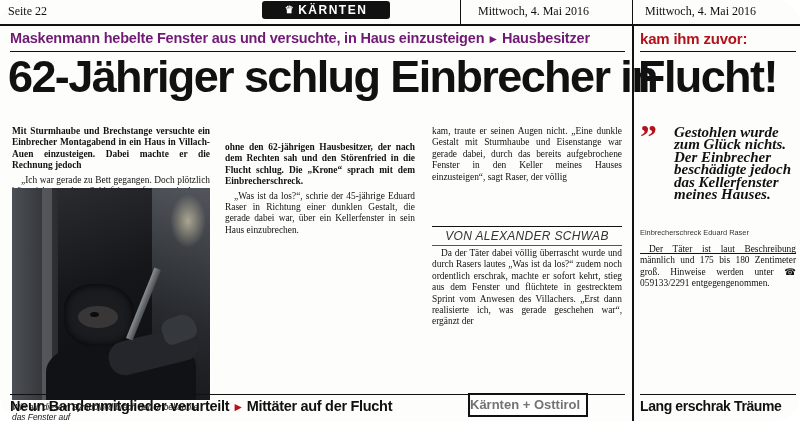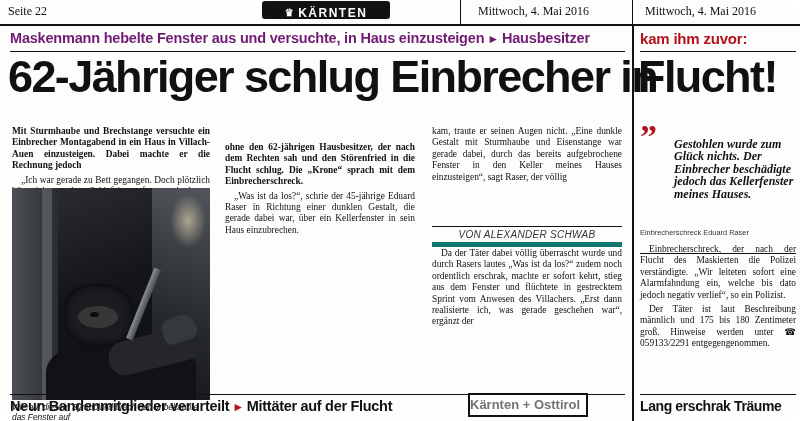--- a/index.html
+++ b/index.html
@@ -42,21 +42,21 @@
     left: 262px; top: 1px;
     width: 128px; height: 18px;
     background: #111;
     color: #fff;
     border-radius: 3px;
     text-align: center;
     font-family: "Liberation Sans", sans-serif;
     font-weight: bold;
     font-size: 12px;
     letter-spacing: 1.5px;
-    line-height: 24px;
+    line-height: 18px;
   }
   .masthead .logo .crown {
     font-size: 10px;
     margin-right: 3px;
     vertical-align: 1px;
   }
   .masthead .date-center {
     position: absolute;
     left: 478px; top: 4px;
     font-size: 12px;
@@ -139,26 +139,26 @@
 
   .col1 { left: 12px; top: 100px; width: 198px; }
   .col2 { left: 225px; top: 116px; width: 190px; }
   .col3 { left: 432px; top: 100px; width: 190px; }
 
   .byline {
     position: absolute;
     left: 432px; top: 200px;
     width: 190px;
     font-family: "Liberation Sans", sans-serif;
-    font-size: 10px;
+    font-size: 12px;
     font-style: italic;
     letter-spacing: 0.3px;
     color: #333;
     border-top: 1px solid #111;
-    border-bottom: 5px solid #0f766e;
+    border-bottom: 1px solid #0f766e;
     padding: 2px 0;
     text-align: center;
   }
   .col3b { left: 432px; top: 222px; width: 190px; }
 
   
   .photo {
     position: absolute;
     left: 12px; top: 162px;
     width: 198px; height: 212px;
@@ -332,25 +332,24 @@
     line-height: 26px;
     color: #b3121d;
   }
   .quote-text {
     position: absolute;
     left: 34px; top: 2px;
     width: 122px;
     font-family: "Liberation Serif", serif;
     font-style: italic;
     font-weight: bold;
-    font-size: 12px;
+    font-size: 15px;
     line-height: 12.4px;
     color: #111;
     text-align: left;
-    margin-top: 12px;
   }
   .quote-attrib {
     position: absolute;
     left: 4px; top: 202px;
     width: 156px;
     text-align: left;
     font-family: "Liberation Sans", sans-serif;
     font-size: 7.4px;
     color: #333;
     border-bottom: 1px solid #111;
@@ -468,21 +467,20 @@
     <div class="right-rule"></div>
     <div class="right-title">Flucht!</div>
 
     <div class="quote-block">
       <div class="quote-mark">”</div>
       <div class="quote-text">Gestohlen wurde zum Glück nichts. Der Einbrecher beschädigte jedoch das Kellerfenster meines Hauses.</div>
     </div>
     <div class="quote-attrib">Einbrecherschreck Eduard Raser</div>
 
     <div class="right-body">
-      <p>Einbrecherschreck, der nach der Flucht des Maskierten die Polizei verständigte. „Wir leiteten sofort eine Alarmfahndung ein, welche bis dato jedoch negativ verlief“, so ein Polizist.</p>
       <p>Der Täter ist laut Beschreibung männlich und 175 bis 180 Zentimeter groß. Hinweise werden unter ☎ 059133/2291 entgegengenommen.</p>
     </div>
 
     <div class="right-bottom-rule"></div>
     <div class="right-teaser">Lang erschrak Träume</div>
     <div class="side-label">Foto: Uta Rojsek-Wiedergut</div>
   </div>
 
 </div>
 

